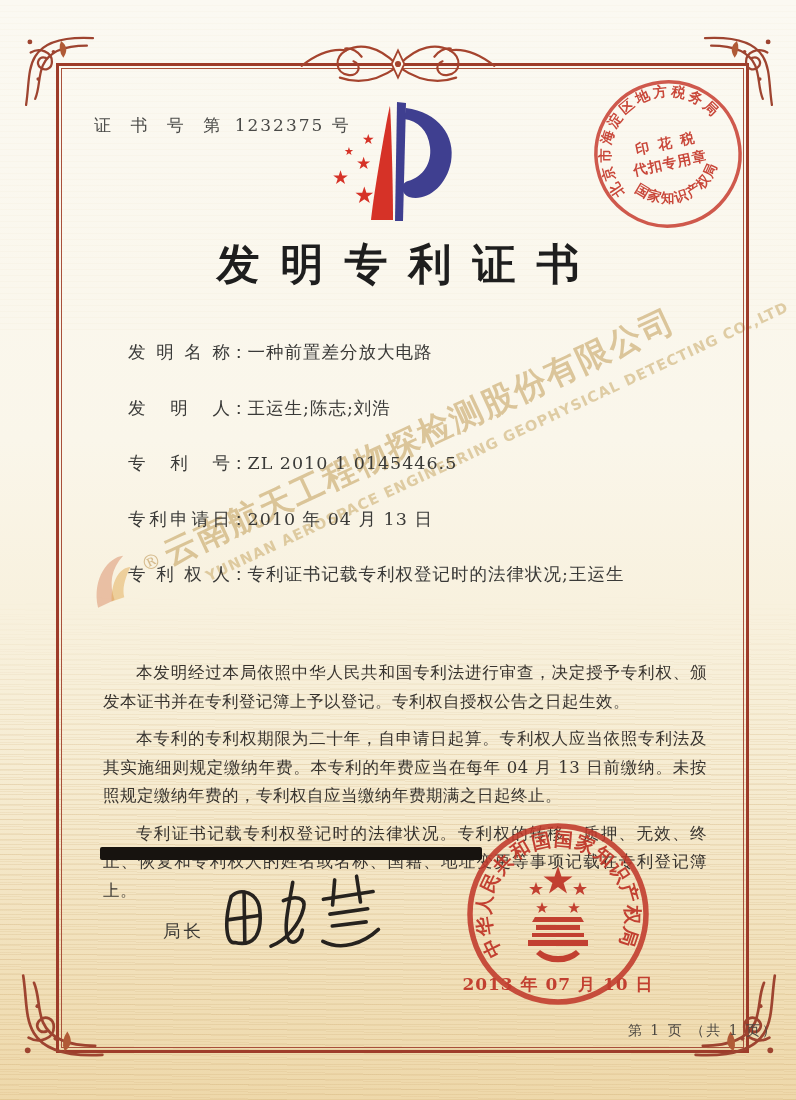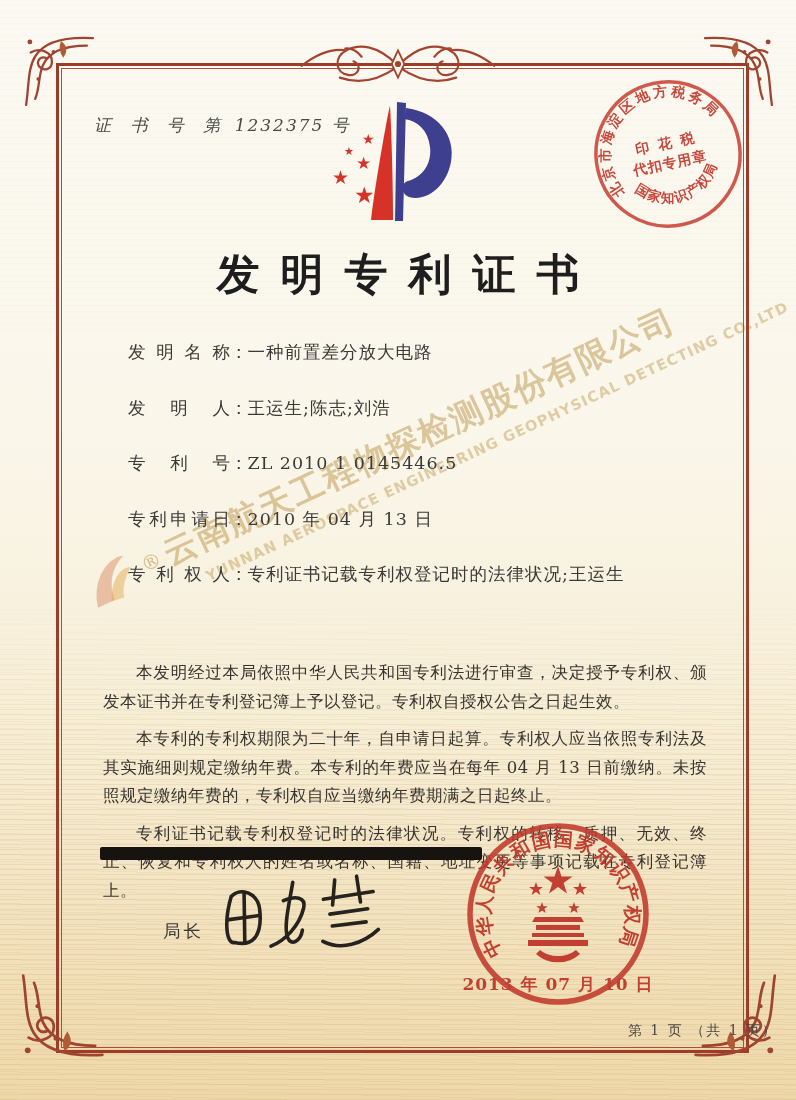--- a/index.html
+++ b/index.html
@@ -18,27 +18,27 @@
             mask-image:linear-gradient(180deg,transparent 0,#000 35%);
   }
   .wave-zone-top{
     position:absolute;left:0;right:0;top:0;height:30%;pointer-events:none;z-index:0;opacity:.35;
     background:repeating-linear-gradient(0deg, rgba(198,160,100,.10) 0 1px, rgba(255,255,255,0) 1px 6px);
   }
   .frame{position:absolute;left:56px;top:63px;width:687px;height:984px;border:3px solid #9e3c2a;z-index:2;pointer-events:none;}
   .frame-inner{position:absolute;inset:2px;border:1px solid #a8503a;}
   .ornament-top{position:absolute;left:298px;top:36px;z-index:3;}
   .corner{position:absolute;z-index:3;}
-  .cert-no{position:absolute;left:94px;top:114px;z-index:4;font-size:17px;color:#4a4a48;letter-spacing:2px;font-style:italic;}
+  .cert-no{position:absolute;left:94px;top:114px;z-index:4;font-size:17px;color:#4a4a48;letter-spacing:2px;}
   .cert-no .gap{letter-spacing:7px;}
   .logo{position:absolute;left:310px;top:100px;width:156px;height:128px;z-index:4;}
   .logo .star{position:absolute;color:#d63227;line-height:1;}
   .tax-stamp{position:absolute;left:590px;top:76px;z-index:5;transform:rotate(-12deg);opacity:.92;}
   .title{position:absolute;left:0;right:0;top:236px;z-index:4;text-align:center;
-         font-size:43px;font-weight:bold;color:#1e1e1e;letter-spacing:21px;text-indent:21px;margin-top:10px;}
+         font-size:43px;font-weight:bold;color:#1e1e1e;letter-spacing:21px;text-indent:21px;}
   .fields{position:absolute;left:94px;top:340px;width:620px;z-index:4;font-size:17.5px;color:#3a3a38;margin-left:34px;}
   .frow{margin-bottom:31.5px;white-space:nowrap;}
   .flabel{display:inline-block;width:102px;text-align:justify;text-align-last:justify;vertical-align:bottom;}
   .fvalue{letter-spacing:1px;}
   .body-text{position:absolute;left:94px;top:650px;width:622px;z-index:4;font-size:16.5px;line-height:28.5px;
              color:#38342f;text-align:justify;letter-spacing:.5px;}
   .body-text p{margin:9px;text-indent:2em;}
   .black-bar{position:absolute;left:100px;top:847px;width:382px;height:13px;background:#17130f;border-radius:2px;z-index:4;}
   .sig-title{position:absolute;left:163px;top:919px;font-size:17.5px;color:#3c3a36;z-index:4;letter-spacing:3px;}
   .sig-svg{position:absolute;left:212px;top:868px;z-index:4;transform:rotate(-2deg);}

